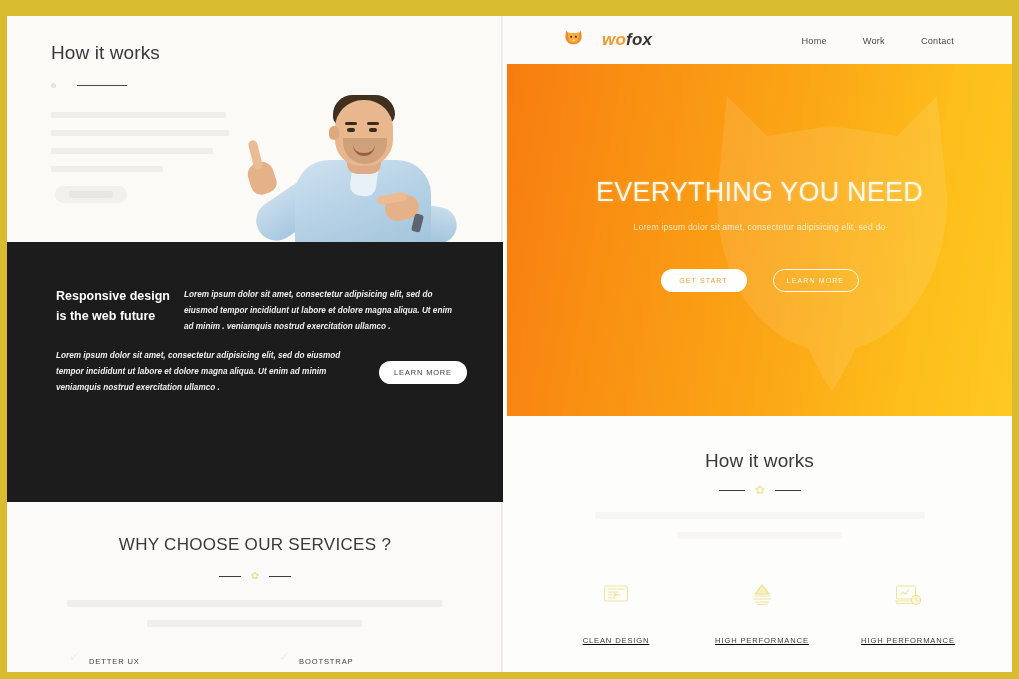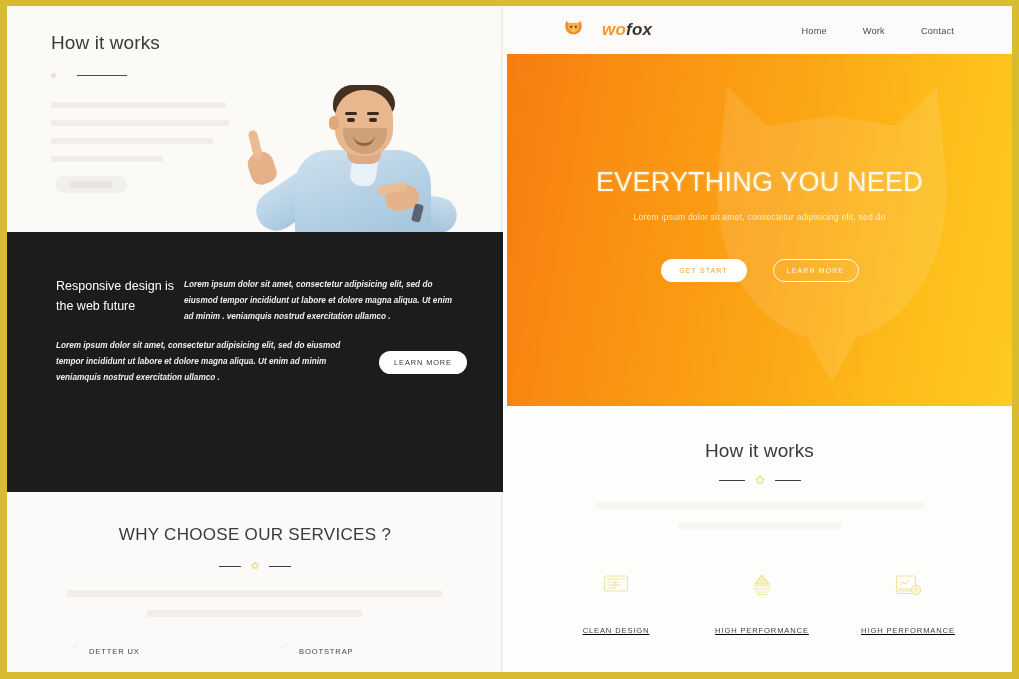--- a/index.html
+++ b/index.html
@@ -15,21 +15,21 @@
   }
 
   
   #frame {
     position: absolute;
     left: 0; top: 0;
     width: 1019px;
     height: 679px;
     background: #d8bb2e;
     box-sizing: border-box;
-    padding: 6px 7px 7px 7px;
+    padding: 16px 7px 7px 7px;
   }
   #canvas {
     position: relative;
     width: 100%;
     height: 100%;
     background: #fdfcfa;
     overflow: hidden;
   }
 
   
@@ -244,21 +244,21 @@
     width: 503px;
     height: 260px;
     background: #1c1c1c;
     overflow: hidden;
   }
   #dark-title {
     position: absolute;
     left: 49px; top: 44px;
     width: 120px;
     font-size: 12.5px;
-    font-weight: 400;
+    font-weight: 700;
     color: #ffffff;
     line-height: 20px;
   }
   #dark-p1 {
     position: absolute;
     left: 177px; top: 45px;
     width: 272px;
     font-size: 8.2px;
     font-style: italic;
     font-weight: 700;

